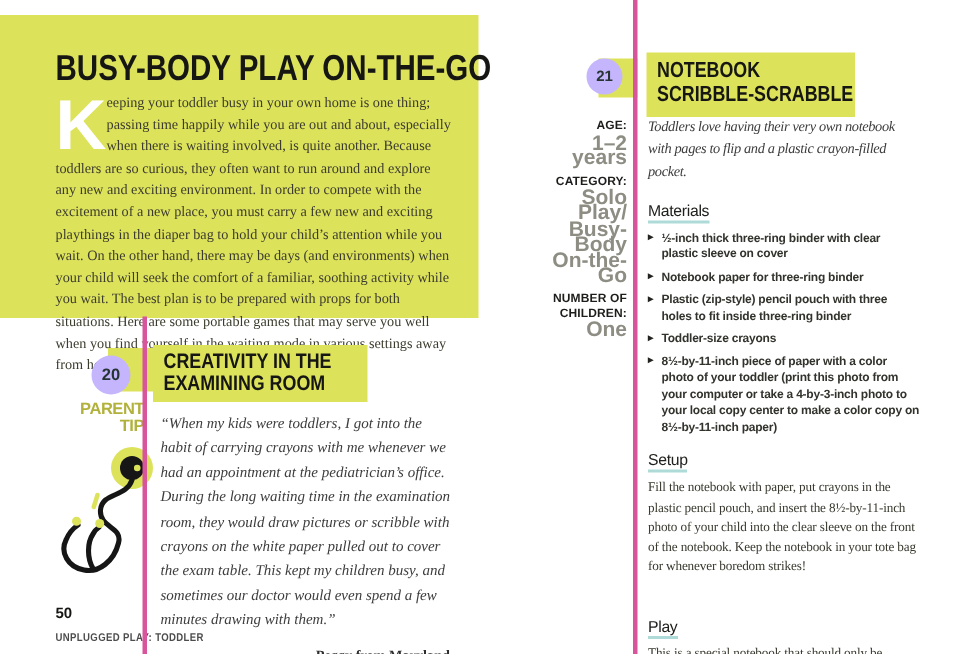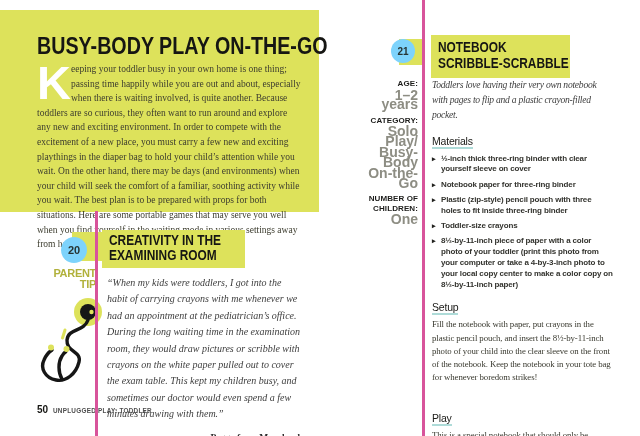--- a/index.html
+++ b/index.html
@@ -6,21 +6,21 @@
   .spread{
     position:relative;width:640px;height:436px;background:#ffffff;
     overflow:hidden;font-family:"Liberation Sans",sans-serif;color:#1d1d1b;
   }
   
   .cx{display:inline-block;transform:scaleX(0.82);transform-origin:0 0;white-space:nowrap;}
   .cx88{display:inline-block;transform:scaleX(0.85);transform-origin:0 0;white-space:nowrap;}
   .vline{position:absolute;width:3px;background:#d8549b;z-index:6;}
   .strip{position:absolute;background:#dde25b;z-index:4;}
   .badge{
-    position:absolute;border-radius:50%;background:#7dd3fc;z-index:5;
+    position:absolute;border-radius:50%;background:#c4b5fd;z-index:5;
     display:flex;align-items:center;justify-content:center;
     font-weight:bold;color:#263433;
   }
   .act-title{
     position:absolute;background:#dde25b;z-index:5;margin:0;
     font-weight:bold;color:#161613;
   }
   .act-title .line{display:block;}
   .sec-h{
     display:inline-block;font-weight:normal;font-size:10.5px;letter-spacing:-0.2px;
@@ -47,21 +47,21 @@
   .steth{position:absolute;left:28px;top:290px;z-index:2;}
   .quote{
     position:absolute;left:107px;top:275px;width:197px;margin:0;
     font-family:"Liberation Serif",serif;font-style:italic;
     font-size:10px;line-height:16.4px;color:#3d3d3d;
   }
   .attribution{
     text-align:right;font-style:normal;font-weight:bold;font-size:9.5px;
     margin-top:7px;padding-right:4px;color:#2e2e2e;
   }
-  .footer{position:absolute;top:404px;z-index:3;display:flex;align-items:flex-end;gap:5px;}
+  .footer{position:absolute;top:404px;z-index:3;display:flex;align-items:flex-start;gap:5px;flex-direction:column;}
   .footer .pn{font-weight:bold;font-size:10px;color:#161613;}
   .footer .fl{font-size:7.5px;letter-spacing:0.3px;color:#4c4c4c;font-weight:bold;transform:scaleX(0.85);transform-origin:0 100%;white-space:nowrap;}
   .footer-left{left:37px;}
   .footer-right{right:30px;margin-top:32px;}
   .footer-right .fl{transform-origin:100% 100%;}
   
   .meta{
     position:absolute;left:360px;top:79px;width:58px;text-align:right;z-index:3;
   }
   .meta .m-label{font-weight:bold;font-size:8px;line-height:9.5px;letter-spacing:0.1px;color:#1d1d1b;}
@@ -163,21 +163,21 @@
       <div class="m-value">One</div>
     </aside>
 
     <div class="main-col">
       <div class="r-intro">Toddlers love having their very own notebook with pages to flip and a plastic crayon-filled pocket.</div>
 
       <div class="mt" style="margin-top:8px;">
         <h3 class="sec-h">Materials</h3>
       </div>
       <ul class="mat-list">
-        <li><span class="bul">▸</span><span>½-inch thick three-ring binder with clear yourself sleeve on cover</span></li>
+        <li><span class="bul">▸</span><span>½-inch thick three-ring binder with clear plastic sleeve on cover</span></li>
         <li><span class="bul">▸</span><span>Notebook paper for three-ring binder</span></li>
         <li><span class="bul">▸</span><span>Plastic (zip-style) pencil pouch with three holes to fit inside three-ring binder</span></li>
         <li><span class="bul">▸</span><span>Toddler-size crayons</span></li>
         <li><span class="bul">▸</span><span>8½-by-11-inch piece of paper with a color photo of your toddler (print this photo from your computer or take a 4-by-3-inch photo to your local copy center to make a color copy on 8½-by-11-inch paper)</span></li>
       </ul>
 
       <div class="mt" style="margin-top:7px;">
         <h3 class="sec-h">Setup</h3>
       </div>
       <p class="body-p">Fill the notebook with paper, put crayons in the plastic pencil pouch, and insert the 8½-by-11-inch photo of your child into the clear sleeve on the front of the notebook. Keep the notebook in your tote bag for whenever boredom strikes!</p>

